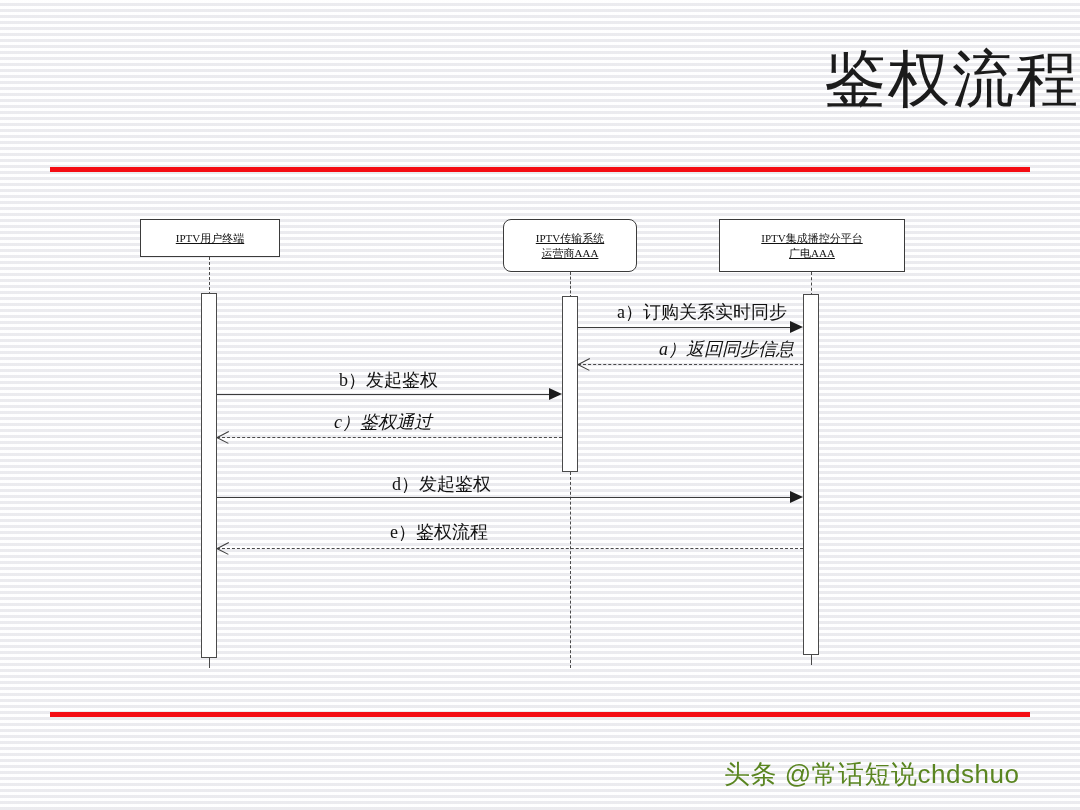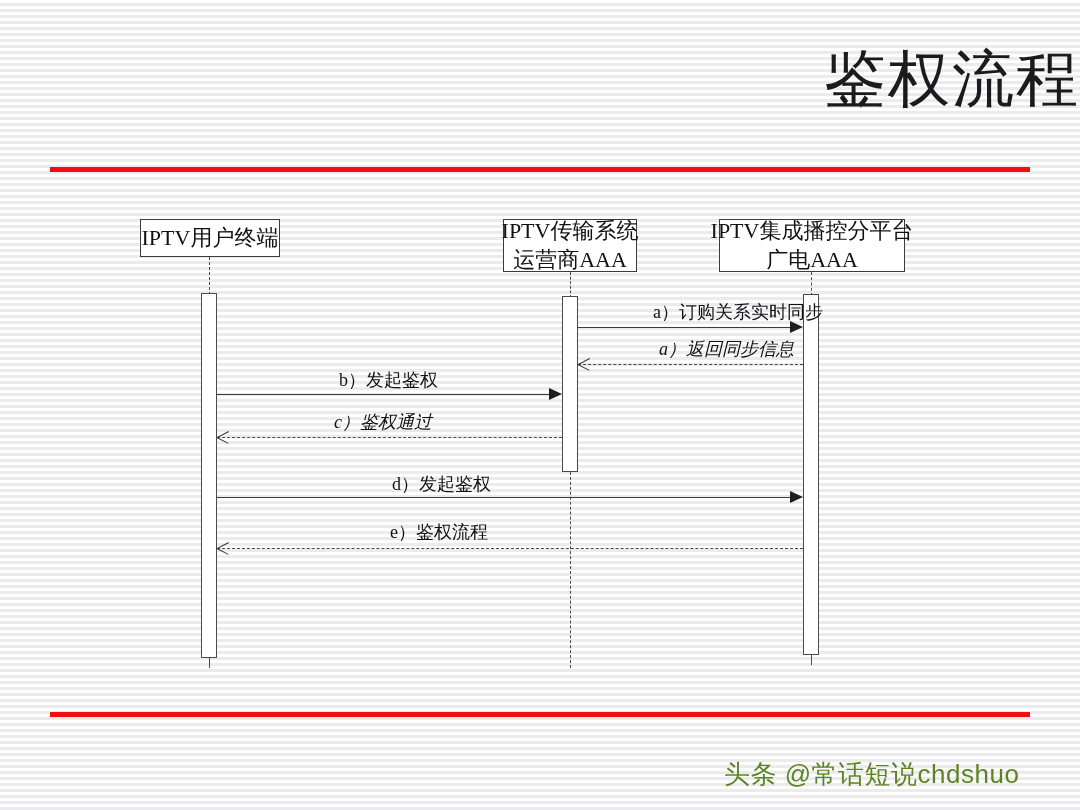--- a/index.html
+++ b/index.html
@@ -73,32 +73,33 @@
   }
 
   
   .participant-box {
     position: absolute;
     box-sizing: border-box;
     border: 1.6px solid #3b3b3b;
     background: #ffffff;
     text-align: center;
     color: #111111;
-    font-size: 22px;
+    font-size: 11px;
     line-height: 1.28;
     display: flex;
     align-items: center;
     justify-content: center;
     flex-direction: column;
     font-family: "Liberation Serif", "DejaVu Serif", serif;
+    text-decoration: underline;
   }
   .participant-box .pline { display: block; white-space: nowrap; }
 
   #box-terminal { left: 140px;  top: 219px; width: 140px; height: 38px; }
-  #box-transport { left: 503px; top: 219px; width: 134px; height: 53px; }
+  #box-transport { left: 503px; top: 219px; width: 134px; height: 53px; border-radius: 8px; }
   #box-platform  { left: 719px; top: 219px; width: 186px; height: 53px; }
 
   
   .lifeline {
     position: absolute;
     width: 0;
     border-left: 1.7px dashed #4a4a4a;
   }
   #lifeline-terminal  { left: 209px; top: 257px; height: 38px; }
   #lifeline-transport { left: 570px; top: 272px; height: 26px; }
@@ -217,21 +218,21 @@
     <div id="lifeline-transport-lower" class="lifeline"></div>
     <div id="lifeline-platform" class="lifeline"></div>
 
     <div id="stub-terminal" class="lifeline-stub"></div>
     <div id="stub-platform" class="lifeline-stub"></div>
 
     <div id="act-terminal" class="activation"></div>
     <div id="act-transport" class="activation"></div>
     <div id="act-platform" class="activation"></div>
 
-    <div class="msg-label" style="left:617px; top:300px;margin-left:36px;">a）订购关系实时同步</div>
+    <div class="msg-label" style="left:617px; top:300px;">a）订购关系实时同步</div>
     <div class="msg-line" style="left:578px; top:327px; width:212px;"></div>
     <div class="arrow-solid-right" style="left:790px; top:321px;"></div>
 
     <div class="msg-label" style="left:659px; top:337px;font-style:italic;">a）返回同步信息</div>
     <div class="msg-line dashed" style="left:578px; top:364px; width:225px;"></div>
     <div class="arrow-open-left" style="left:578px; top:358px;"></div>
 
     <div class="msg-label" style="left:339px; top:368px;">b）发起鉴权</div>
     <div class="msg-line" style="left:217px; top:394px; width:333px;"></div>
     <div class="arrow-solid-right" style="left:549px; top:388px;"></div>

